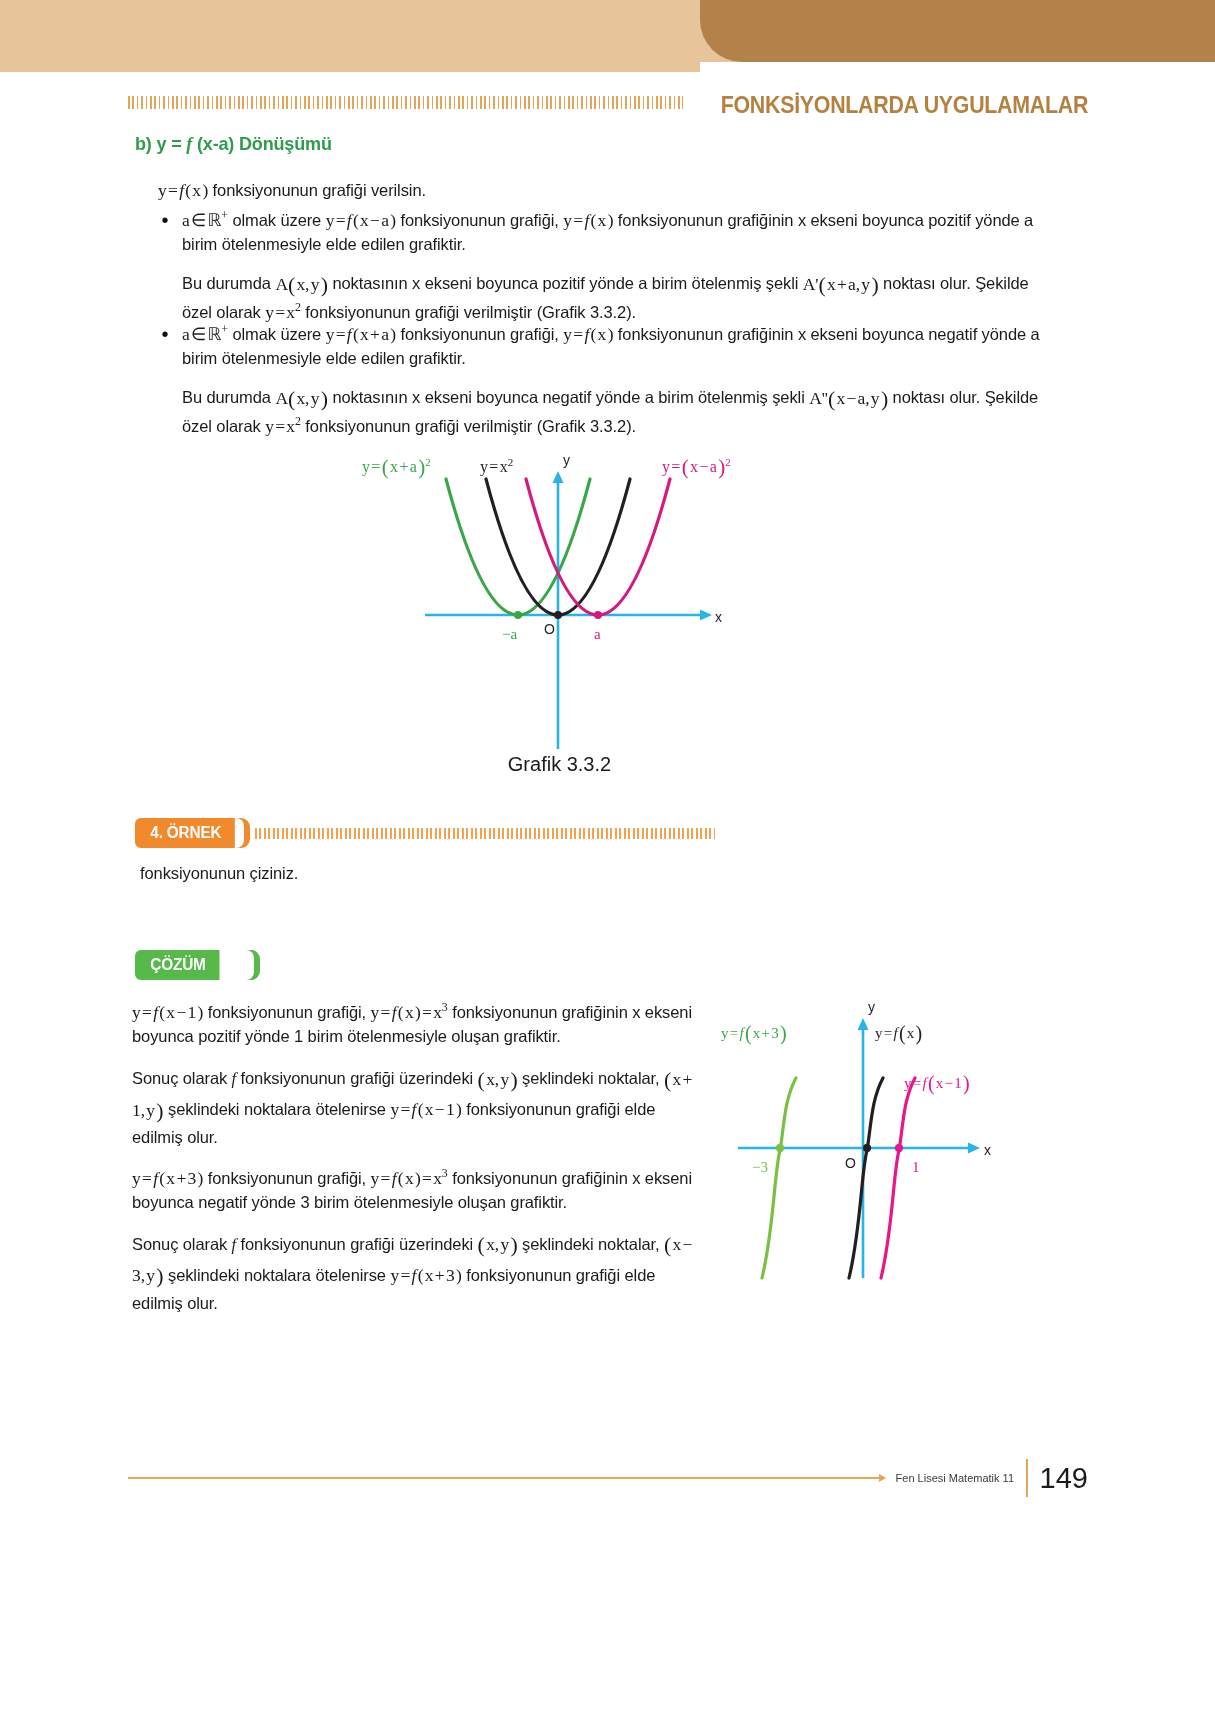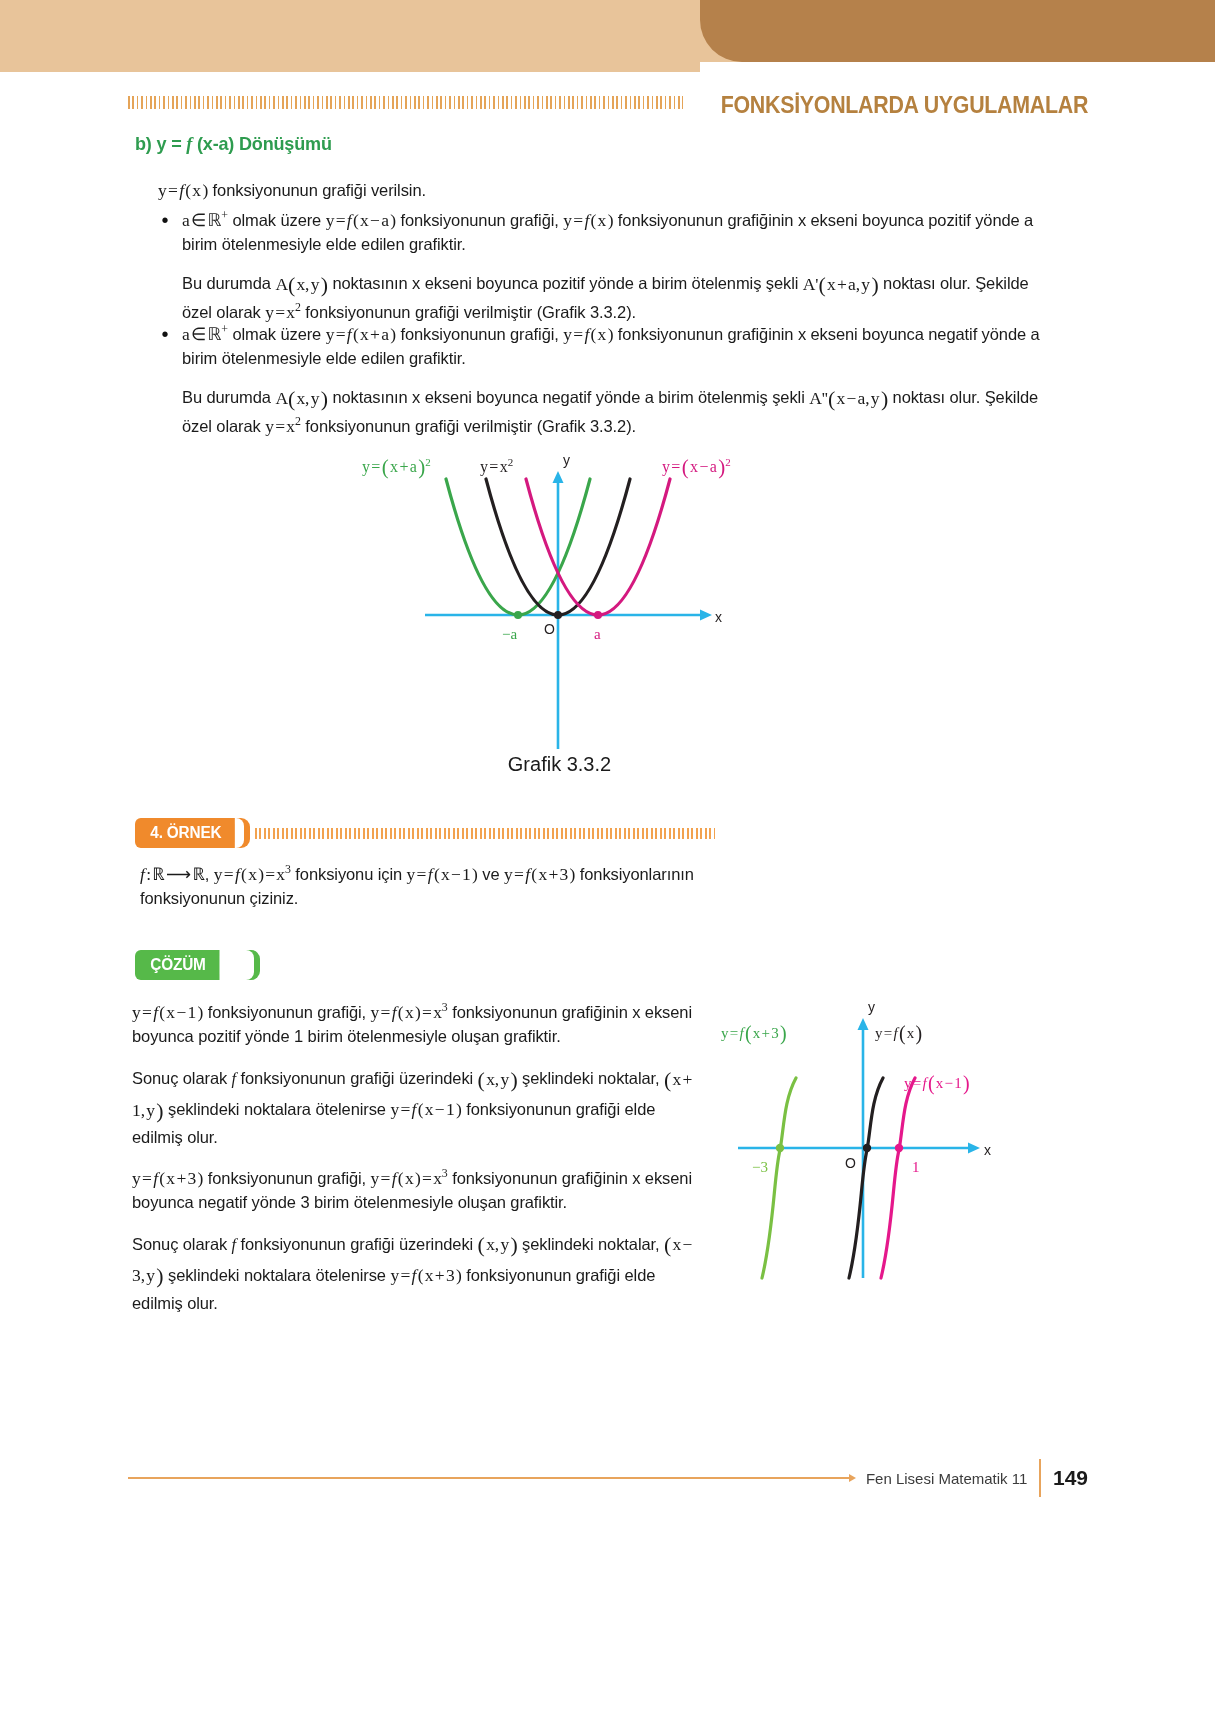--- a/index.html
+++ b/index.html
@@ -250,32 +250,32 @@
     background: #e8a45c;
   }
   .footer-arrow {
     width: 0; height: 0;
     border-top: 4px solid transparent;
     border-bottom: 4px solid transparent;
     border-left: 7px solid #e8a45c;
     margin-right: 8px;
   }
   .footer-text {
-    font-size: 15px;
+    font-size: 11px;
     color: #3b3b3b;
     padding: 0 12px 0 2px;
   }
   .footer-sep {
     width: 1.6px;
     height: 38px;
     background: #e8a45c;
   }
   .footer-page {
-    font-size: 21px;
-    font-weight: bold;
+    font-size: 29px;
+    font-weight: normal;
     color: #1b1b1b;
     padding-left: 12px;
   }
 </style>
 </head>
 <body>
 
 <div class="top-band">
   <div class="top-band-tab"></div>
   <div class="top-band-corner"></div>
@@ -372,29 +372,20 @@
   <span class="caption-inner">Grafik 3.3.2</span>
 </div>
 
 <div class="tag-row" id="ornek-row">
   <div class="tag-pill orange">4. ÖRNEK</div>
   <div class="tag-hook orange"></div>
   <div class="tag-dashes"></div>
 </div>
 
 <div id="ornek-text" class="body-text">
-  <div>
-    <span class="math"><i>f</i> : <span class="bb">ℝ</span> ⟶ <span class="bb">ℝ</span></span>,
-    <span class="math">y = <i>f</i> ( x ) = x<sup>3</sup></span>
-    fonksiyonu için
-    <span class="math">y = <i>f</i> ( x − 1 )</span>
-    ve
-    <span class="math">y = <i>f</i> ( x + 3 )</span>
-    fonksiyonlarının
-  </div>
   <div>fonksiyonunun çiziniz.</div>
 </div>
 
 <div class="tag-row" id="cozum-row">
   <div class="tag-pill green">ÇÖZÜM</div>
   <div class="tag-hook green"></div>
 </div>
 
 <div id="solution-col" class="body-text">
   <p>

